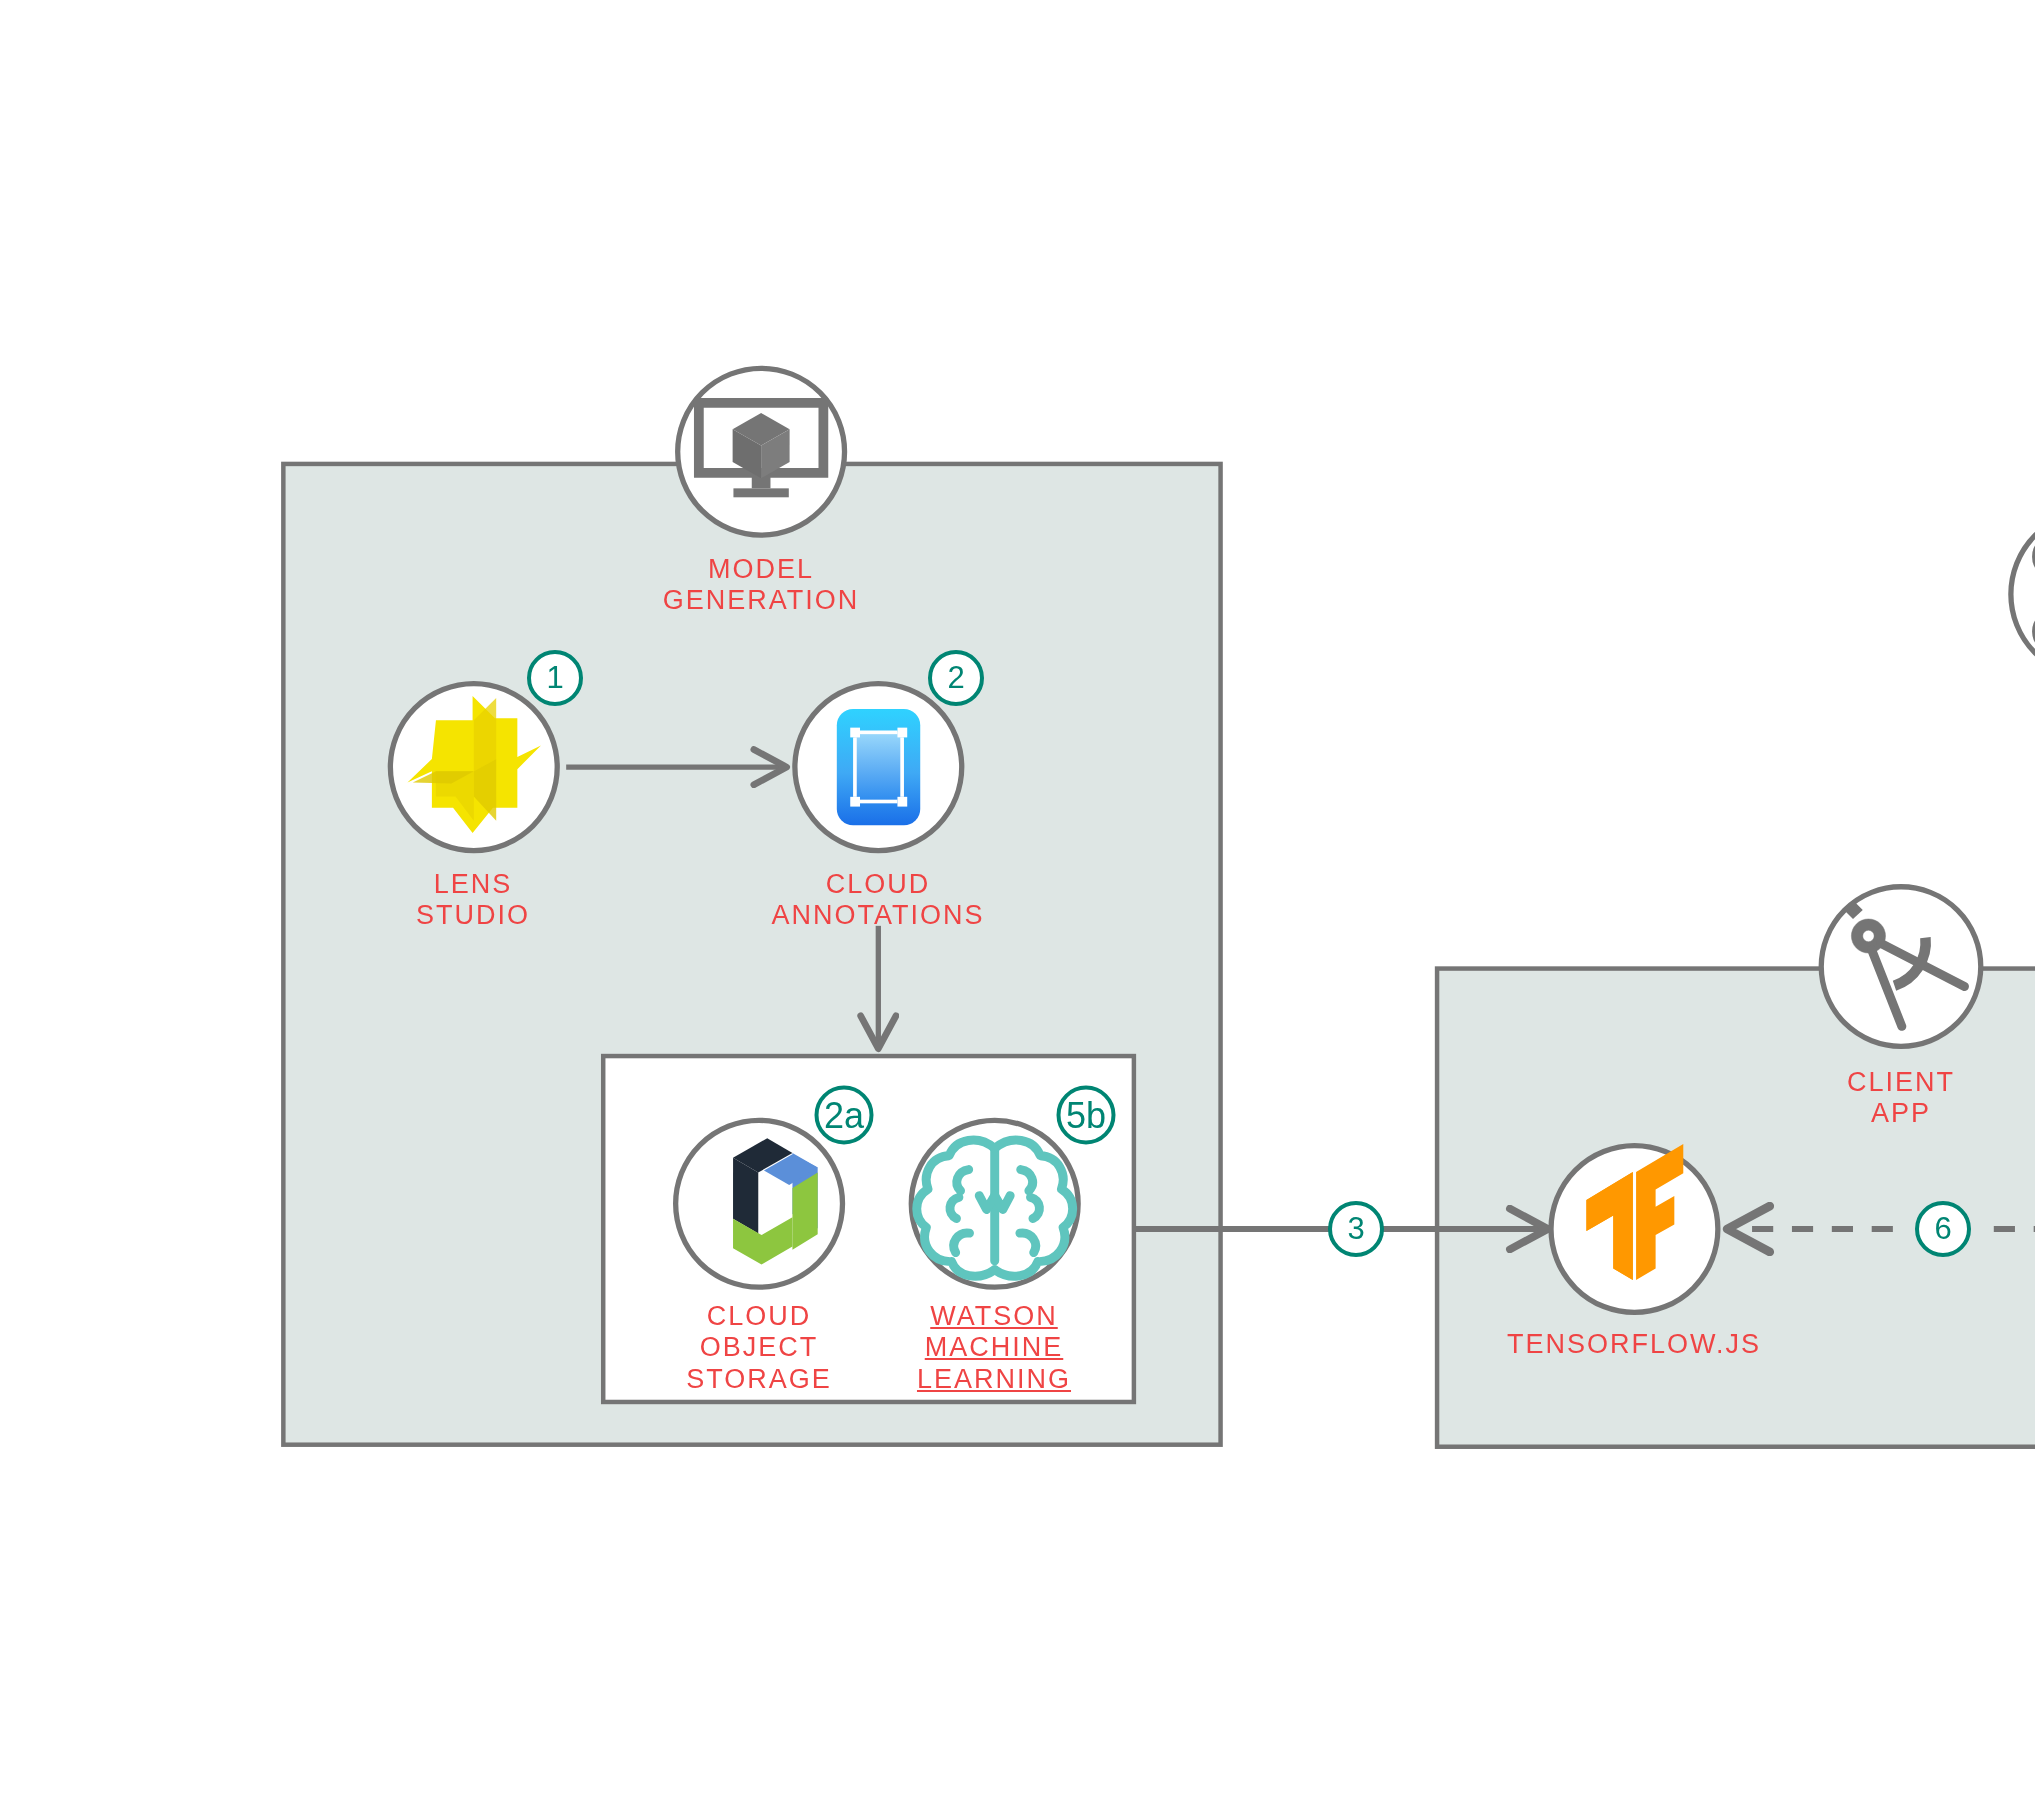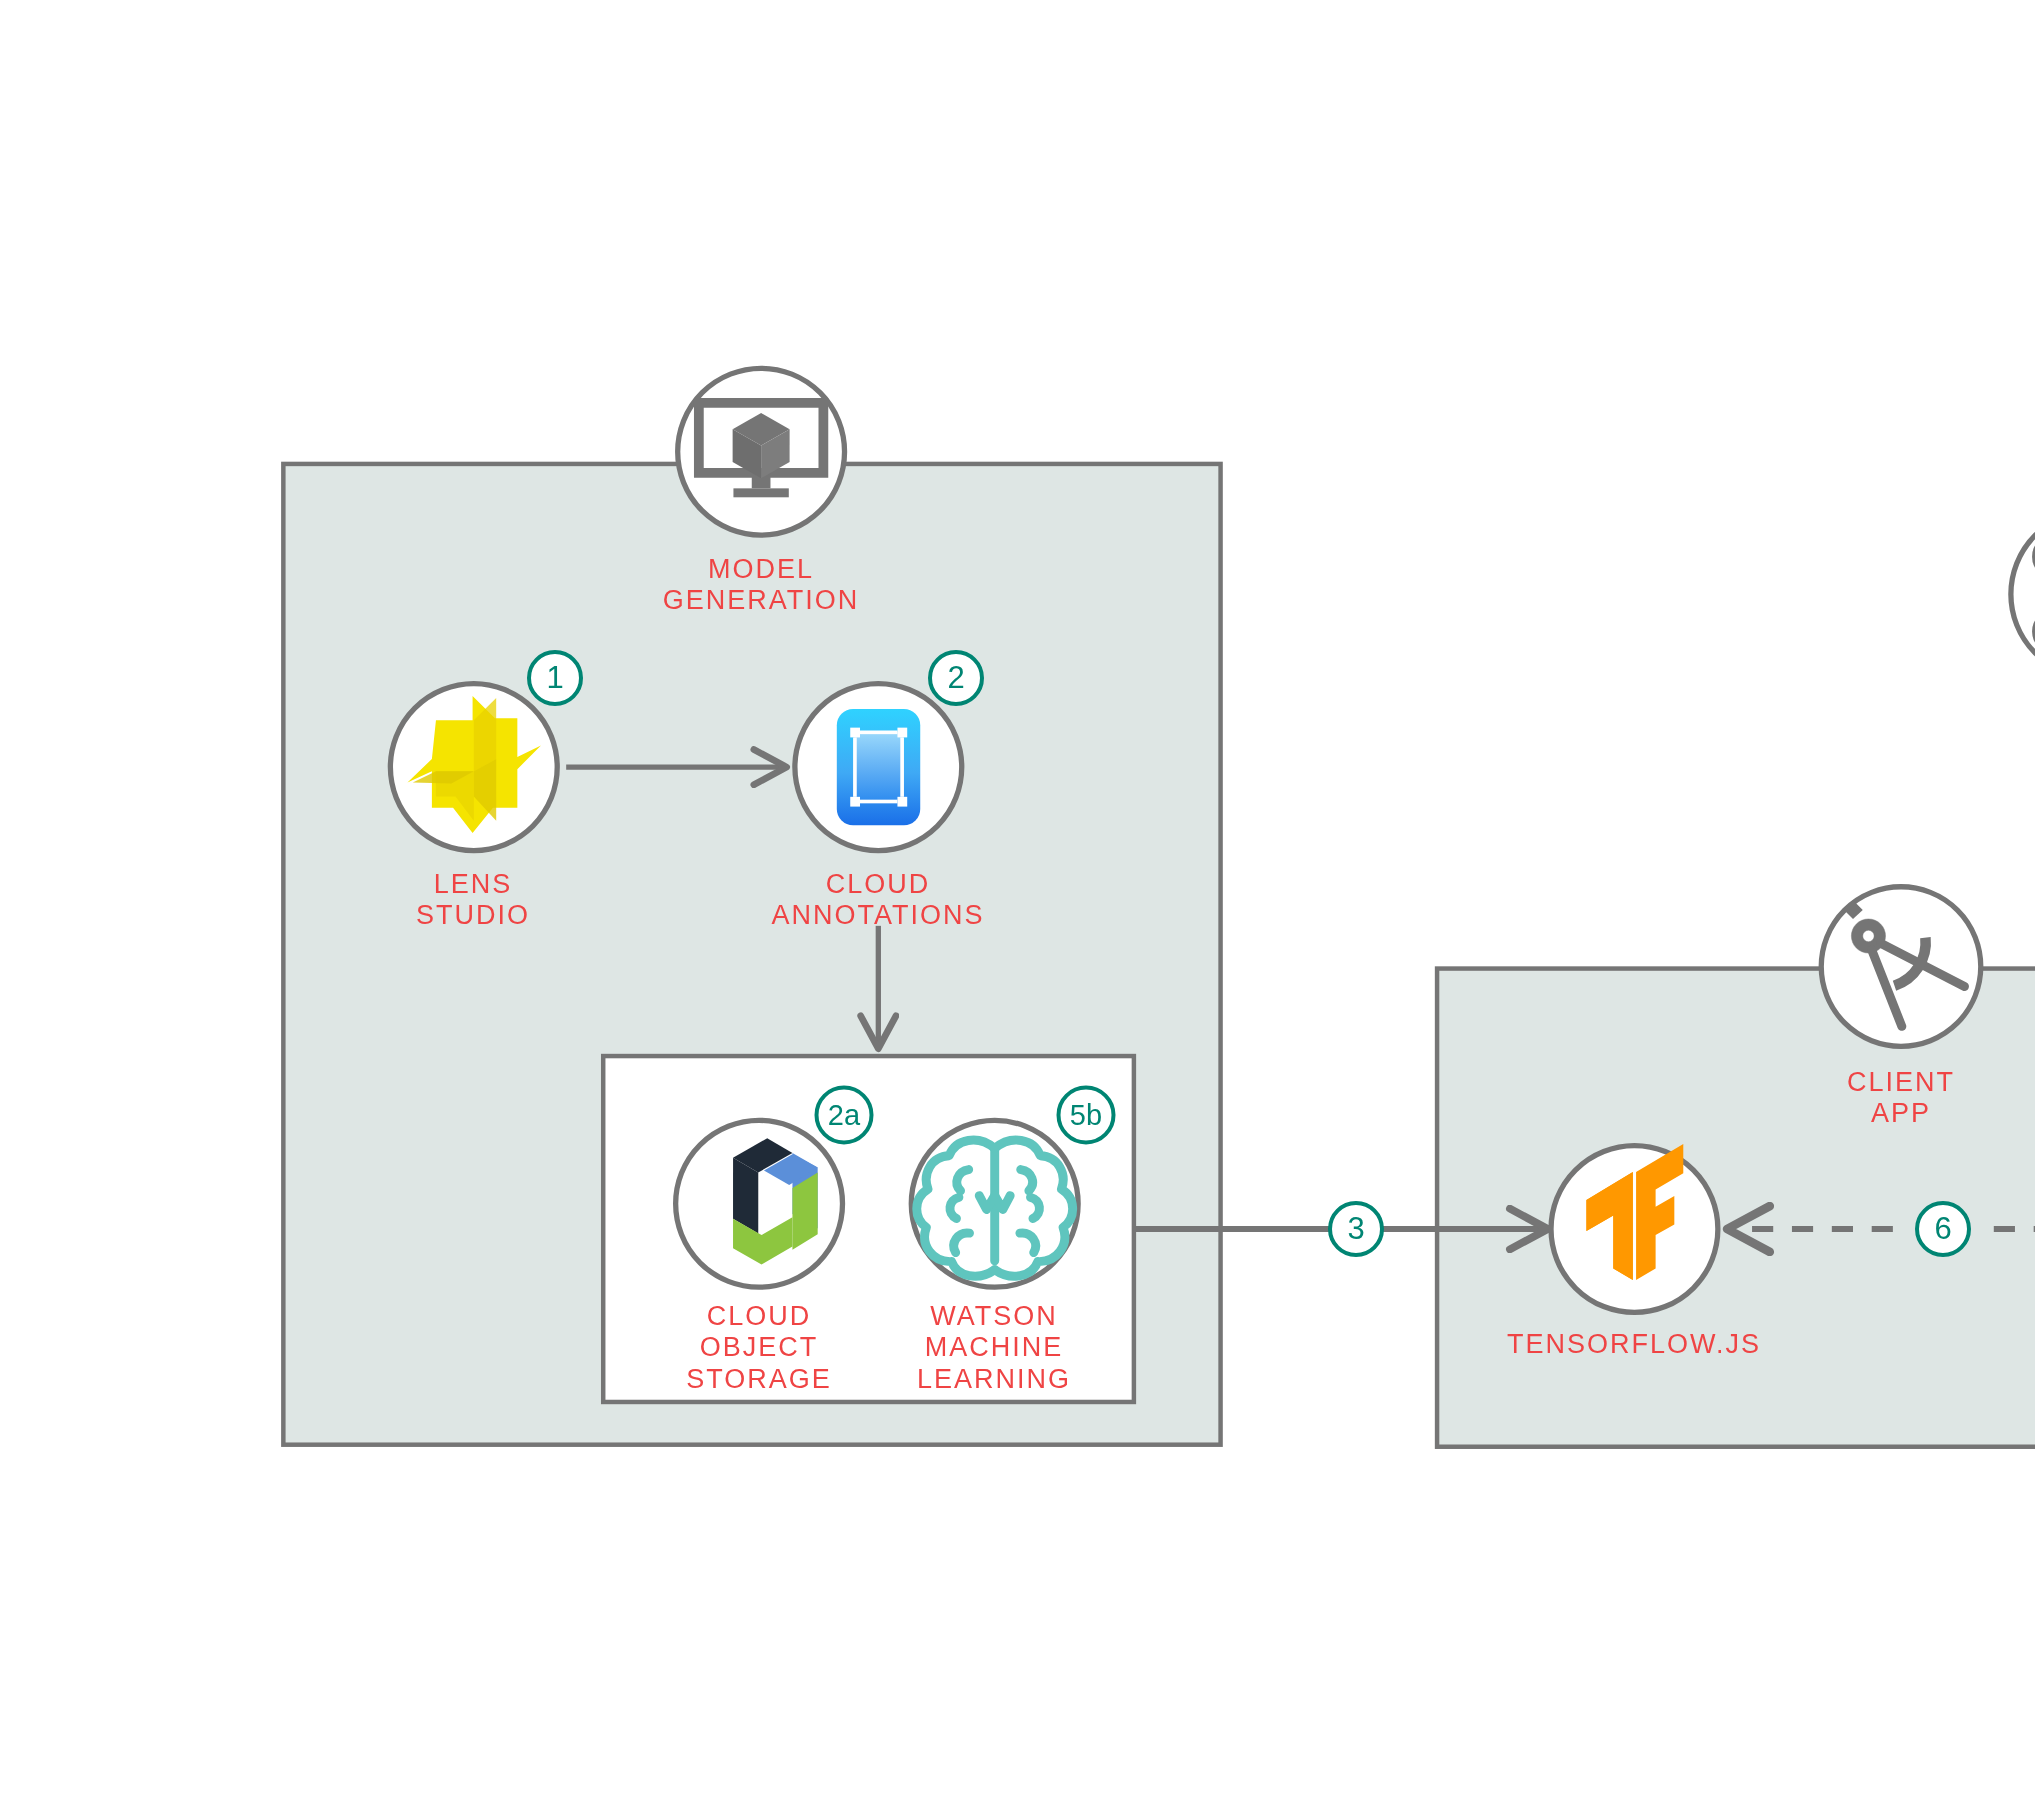--- a/index.html
+++ b/index.html
@@ -13,21 +13,21 @@
     font-size:27px;line-height:1.16;letter-spacing:2px;
     white-space:pre-line;transform:translateX(-50%);
   }
   .step-badge{
     position:absolute;display:flex;align-items:center;justify-content:center;
     border:4.5px solid #008573;border-radius:50%;background:#fff;color:#008573;
     font-family:"Liberation Sans",sans-serif;font-size:29px;font-weight:400;
     box-sizing:border-box;transform:translate(-50%,-50%);
   }
   .step-badge.sz-a{width:56px;height:56px;font-size:31px;}
-  .step-badge.sz-b{width:59px;height:59px;font-size:29px;}
+  .step-badge.sz-b{width:59px;height:59px;font-size:36px;}
 </style>
 </head>
 <body>
 
 <div id="stage">
 
   <svg class="layer" viewBox="0 0 6234 4455">
     <defs>
       <linearGradient id="caGrad" x1="0" y1="0" x2="0" y2="1">
         <stop offset="0%" stop-color="#2FD2FF"></stop>
@@ -198,21 +198,21 @@
   <div class="node-label" style="left:473px;top:869px;width:285px;">LENS
 STUDIO</div>
 
   <div class="node-label" style="left:878px;top:869px;width:366px;">CLOUD
 ANNOTATIONS</div>
 
   <div class="node-label" style="left:759px;top:1301px;width:285px;">CLOUD
 OBJECT
 STORAGE</div>
 
-  <div class="node-label" style="left:994px;top:1301px;width:285px;">WATSON
+  <div class="node-label" style="left:994px;top:1301px;width:285px;text-decoration:underline;">WATSON
 MACHINE
 LEARNING</div>
 
   <div class="node-label" style="left:1634px;top:1329px;width:407px;text-align:center;">TENSORFLOW.JS</div>
 
   <div class="node-label" style="left:1901px;top:1067px;width:285px;">CLIENT
 APP</div>
 
   <div class="node-label" style="left:2094px;top:692px;width:285px;">DRONE</div>
 

